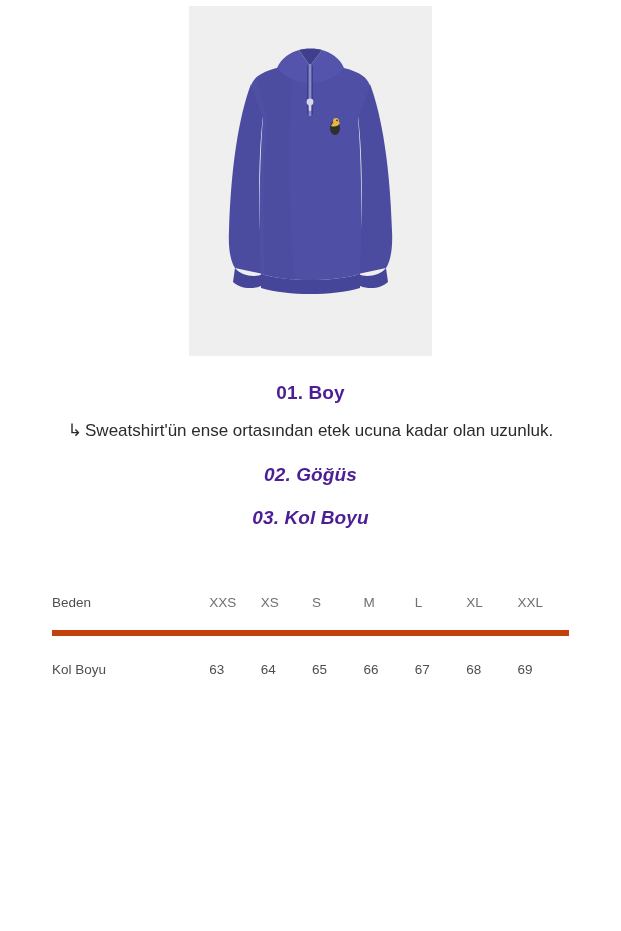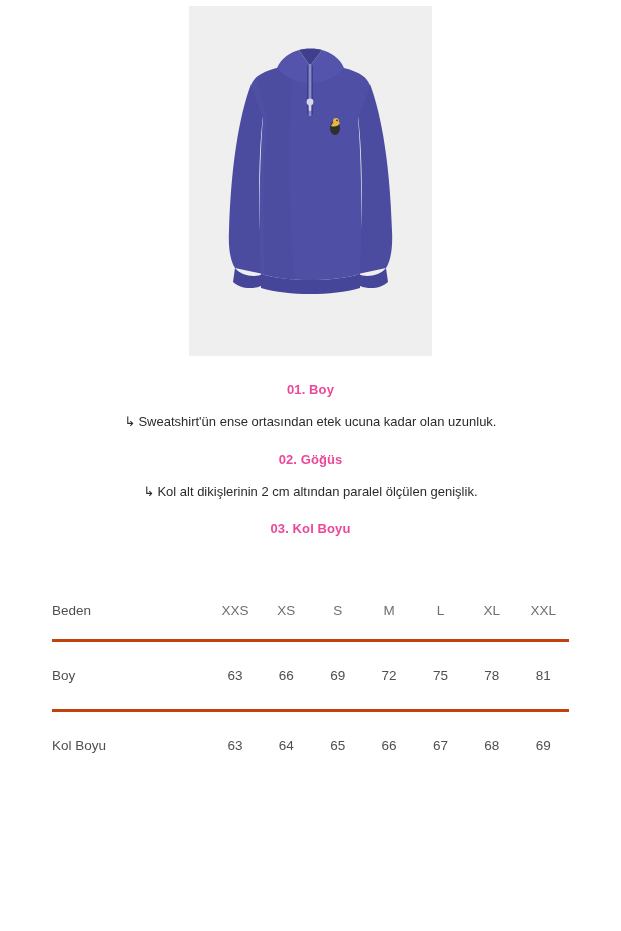--- a/index.html
+++ b/index.html
@@ -35,29 +35,29 @@
     left: 0; top: 0; right: 0; bottom: 0;
   }
 
   
   .notes {
     margin-top: 26px;
     text-align: center;
     padding: 0 28px;
   }
   .note-title {
-    font-size: 13px;
+    font-size: 19px;
     font-weight: bold;
-    color: #ec4899;
+    color: #4c1d95;
     margin: 0 0 9px 0;
     letter-spacing: .1px;
   }
-  .note-title.spaced { margin-top: 21px; }
+  .note-title.spaced { margin-top: 21px; font-style: italic; }
   .note-desc {
-    font-size: 13px;
+    font-size: 17px;
     color: #2b2b2b;
     margin: 16px;
     line-height: 1.35;
   }
   .arrow {
     display: inline-block;
     margin-right: 3px;
     color: #2b2b2b;
   }
 
@@ -71,36 +71,35 @@
     font-size: 13.5px;
   }
   table.size-table th,
   table.size-table td {
     text-align: left;
     padding: 0;
     height: 70px;
     vertical-align: middle;
     font-weight: normal;
     color: #5a5a5a;
-    border-bottom: 3px solid #c2410c;
+    border-bottom: 6px solid #c2410c;
   }
   table.size-table thead th {
     color: #7b7b7b;
     height: 58px;
   }
   table.size-table th.rowhead,
   table.size-table td.rowhead {
     width: 150px;
     color: #4f4f4f;
   }
   table.size-table td.val,
   table.size-table th.sizehead {
     width: 49px;
     color: #4f4f4f;
-    text-align: center;
   }
   table.size-table thead th.sizehead {
     color: #6f6f6f;
   }
   table.size-table tbody tr:last-child th,
   table.size-table tbody tr:last-child td {
     border-bottom: none;
   }
 </style>
 </head>
@@ -142,51 +141,40 @@
 
       <path d="M72 268 C100 276 143 276 171 268 L171 282 C143 290 100 290 72 282 Z" fill="#45459a"></path>
     </svg>
   </div>
 
   <div class="notes">
     <p class="note-title">01. Boy</p>
     <p class="note-desc"><span class="arrow">↳</span><span>Sweatshirt'ün ense ortasından etek ucuna kadar olan uzunluk.</span></p>
 
     <p class="note-title spaced">02. Göğüs</p>
-    <p class="note-desc"><span class="arrow">↳</span><span>Kol alt dikişlerinin 2 cm altından paralel ölçülen genişlik.</span></p>
 
     <p class="note-title spaced">03. Kol Boyu</p>
   </div>
 
   <div class="size-table-wrap">
     <table class="size-table">
       <thead>
         <tr>
           <th class="rowhead">Beden</th>
           <th class="sizehead">XXS</th>
           <th class="sizehead">XS</th>
           <th class="sizehead">S</th>
           <th class="sizehead">M</th>
           <th class="sizehead">L</th>
           <th class="sizehead">XL</th>
           <th class="sizehead">XXL</th>
         </tr>
       </thead>
       <tbody>
         <tr>
-          <td class="rowhead">Boy</td>
-          <td class="val">63</td>
-          <td class="val">66</td>
-          <td class="val">69</td>
-          <td class="val">72</td>
-          <td class="val">75</td>
-          <td class="val">78</td>
-          <td class="val">81</td>
-        </tr>
-        <tr>
           <td class="rowhead">Kol Boyu</td>
           <td class="val">63</td>
           <td class="val">64</td>
           <td class="val">65</td>
           <td class="val">66</td>
           <td class="val">67</td>
           <td class="val">68</td>
           <td class="val">69</td>
         </tr>
       </tbody>

